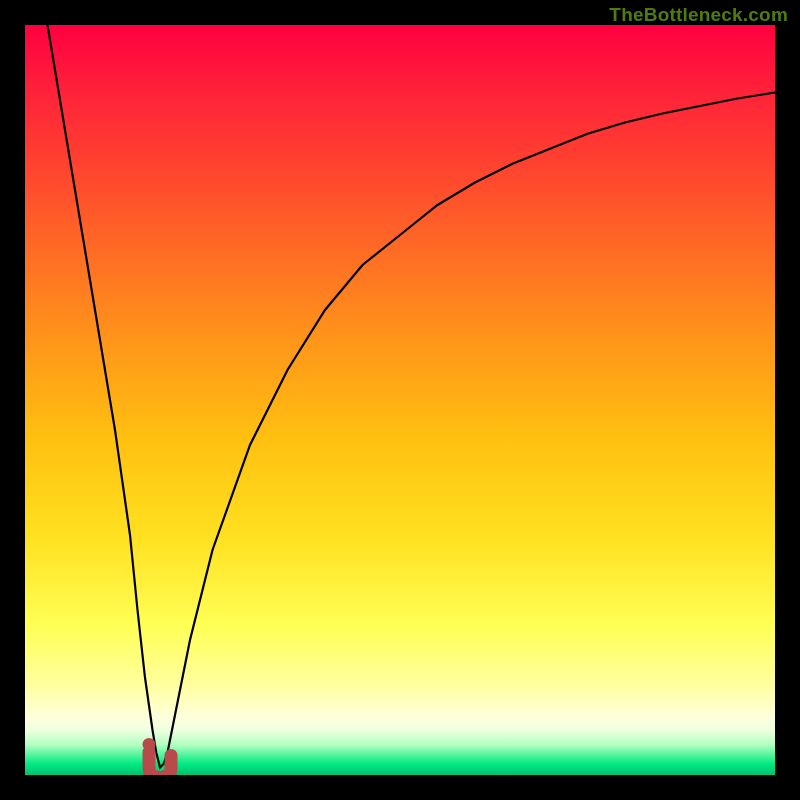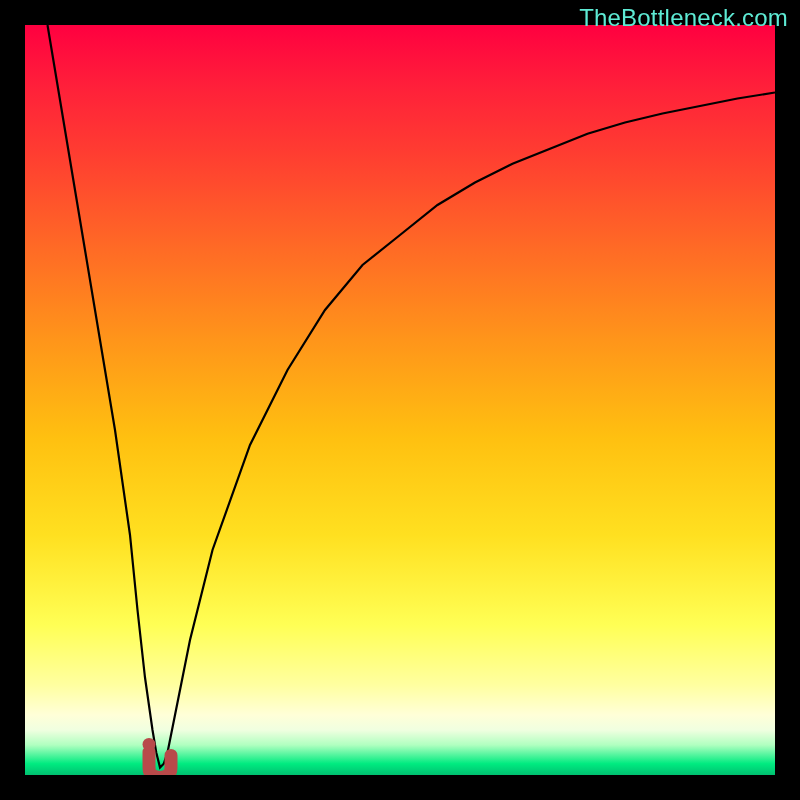--- a/index.html
+++ b/index.html
@@ -41,23 +41,23 @@
   svg.overlay {
     position: absolute;
     left: 0; top: 0;
     width: 100%; height: 100%;
   }
   .watermark {
     position: absolute;
     top: 4px;
     right: 12px;
     font-family: Arial, Helvetica, sans-serif;
-    font-size: 24px;
-    font-weight: 400;
-    color: #5eead4;
+    font-size: 19px;
+    font-weight: 700;
+    color: #4d7c0f;
     letter-spacing: 0.2px;
   }
 </style>
 </head>
 <body>
 
 <div class="frame">
   <div class="gradient"></div>
   <svg class="overlay" viewBox="0 0 750 750">
     <path id="curve-path" fill="none" stroke-width="2.2" d="M22.50 0.00 L37.50 90.00 L60.00 225.00 L75.00 315.00 L90.00 405.00 L105.00 510.00 L112.50 585.00 L120.00 652.50 L127.50 705.00 L131.25 727.50 L135.00 742.50 L138.75 738.75 L142.50 727.50 L150.00 690.00 L165.00 615.00 L187.50 525.00 L225.00 420.00 L262.50 345.00 L300.00 285.00 L337.50 240.00 L375.00 210.00 L412.50 180.00 L450.00 157.50 L487.50 138.75 L525.00 123.75 L562.50 108.75 L600.00 97.50 L637.50 88.50 L675.00 81.00 L712.50 73.50 L750.00 67.50 " stroke="#000000"></path>

